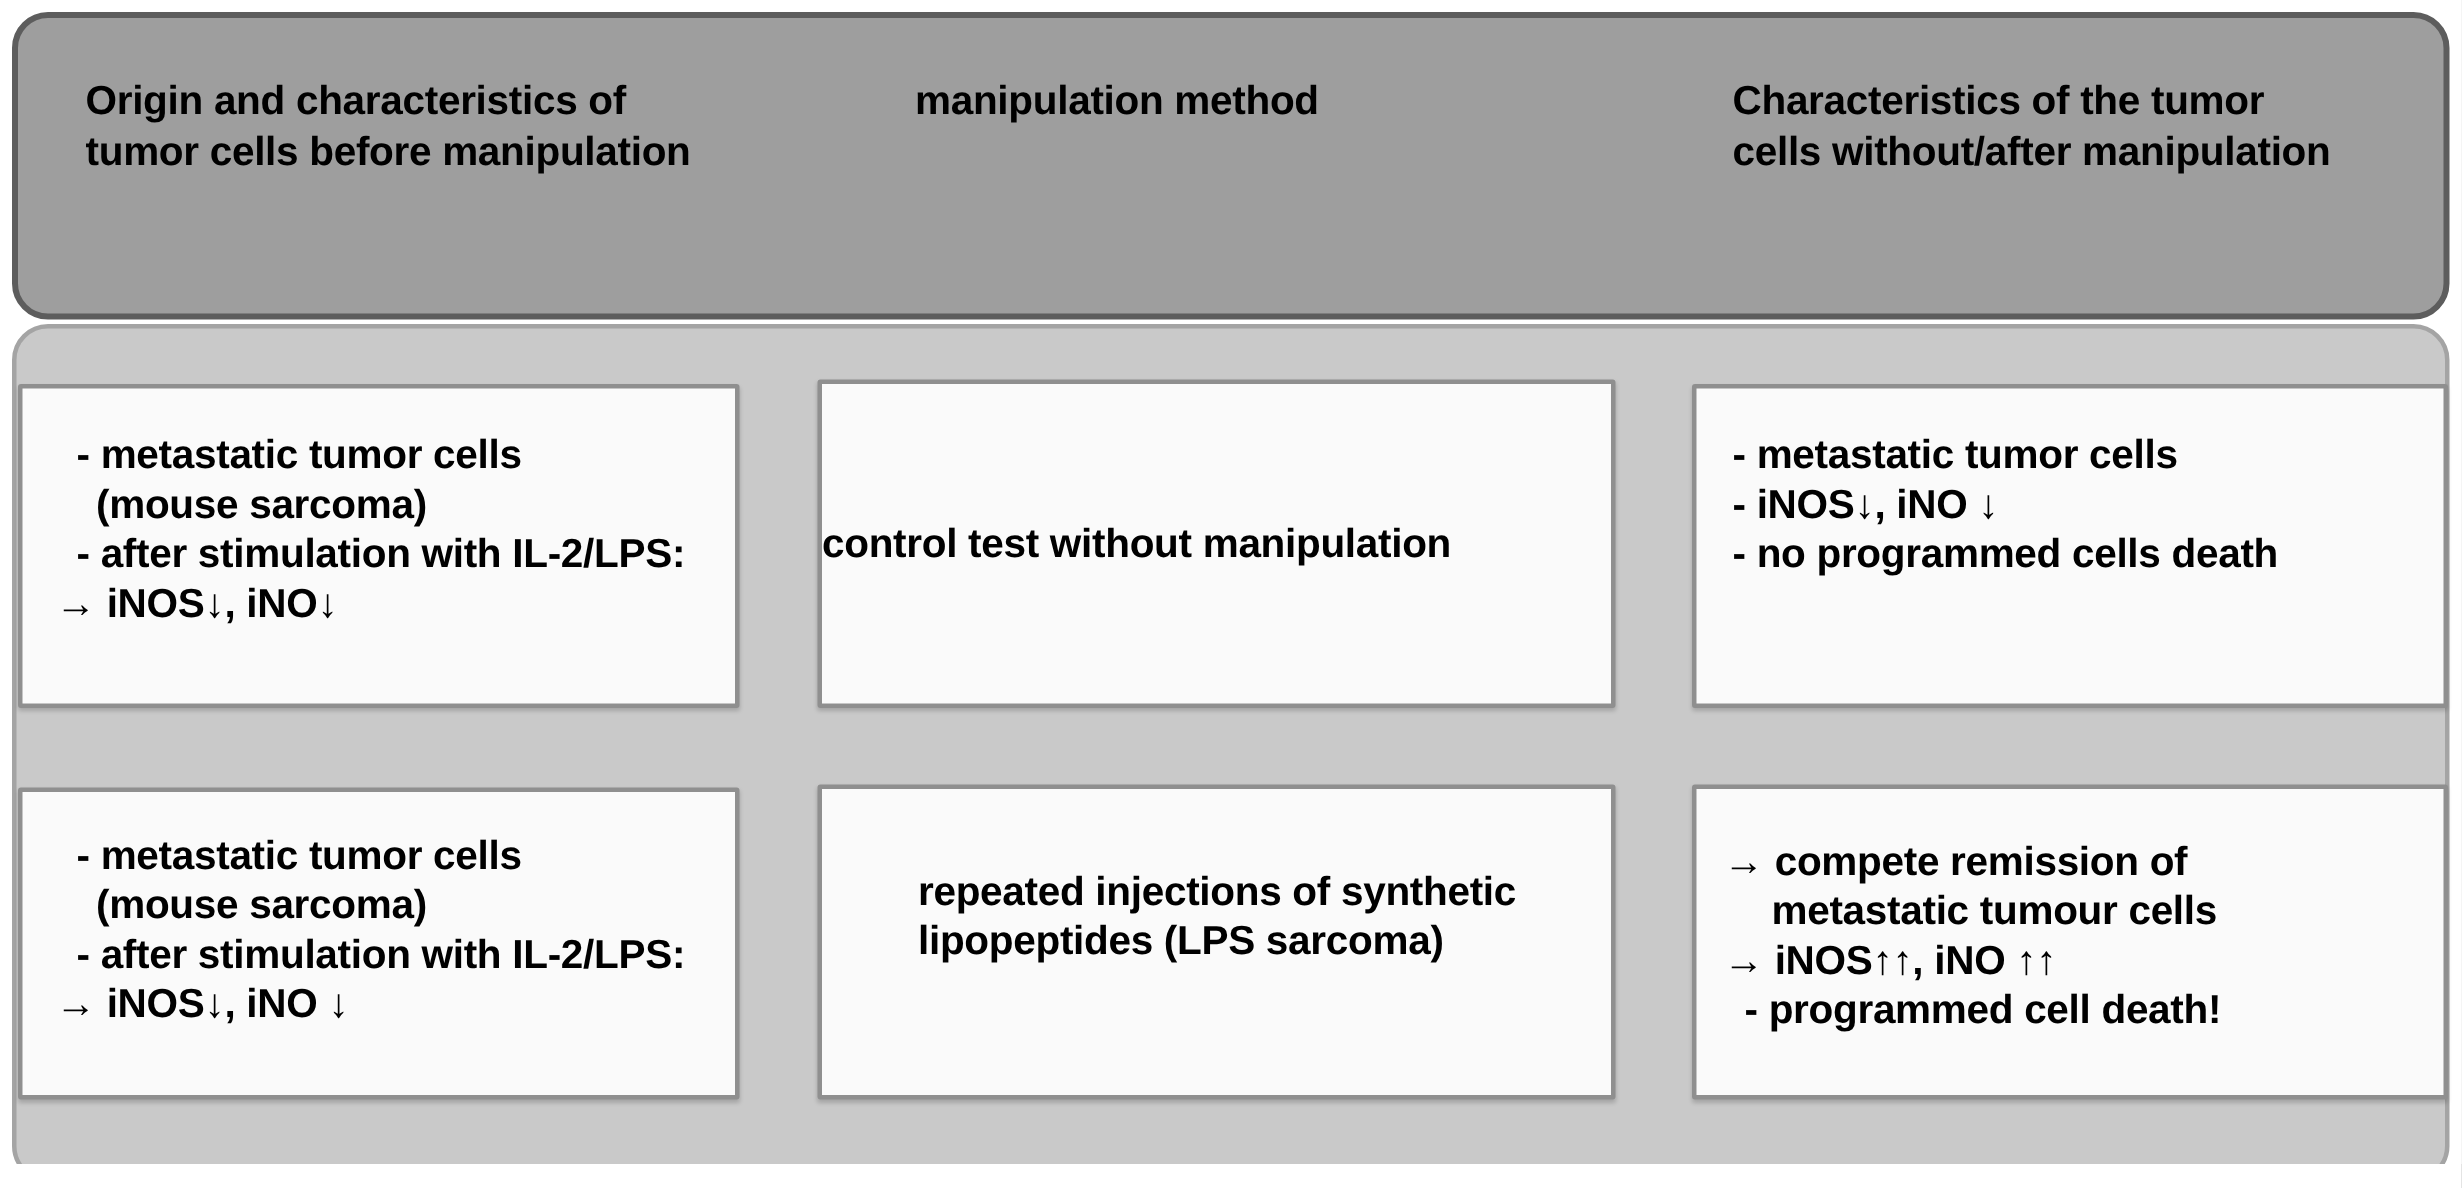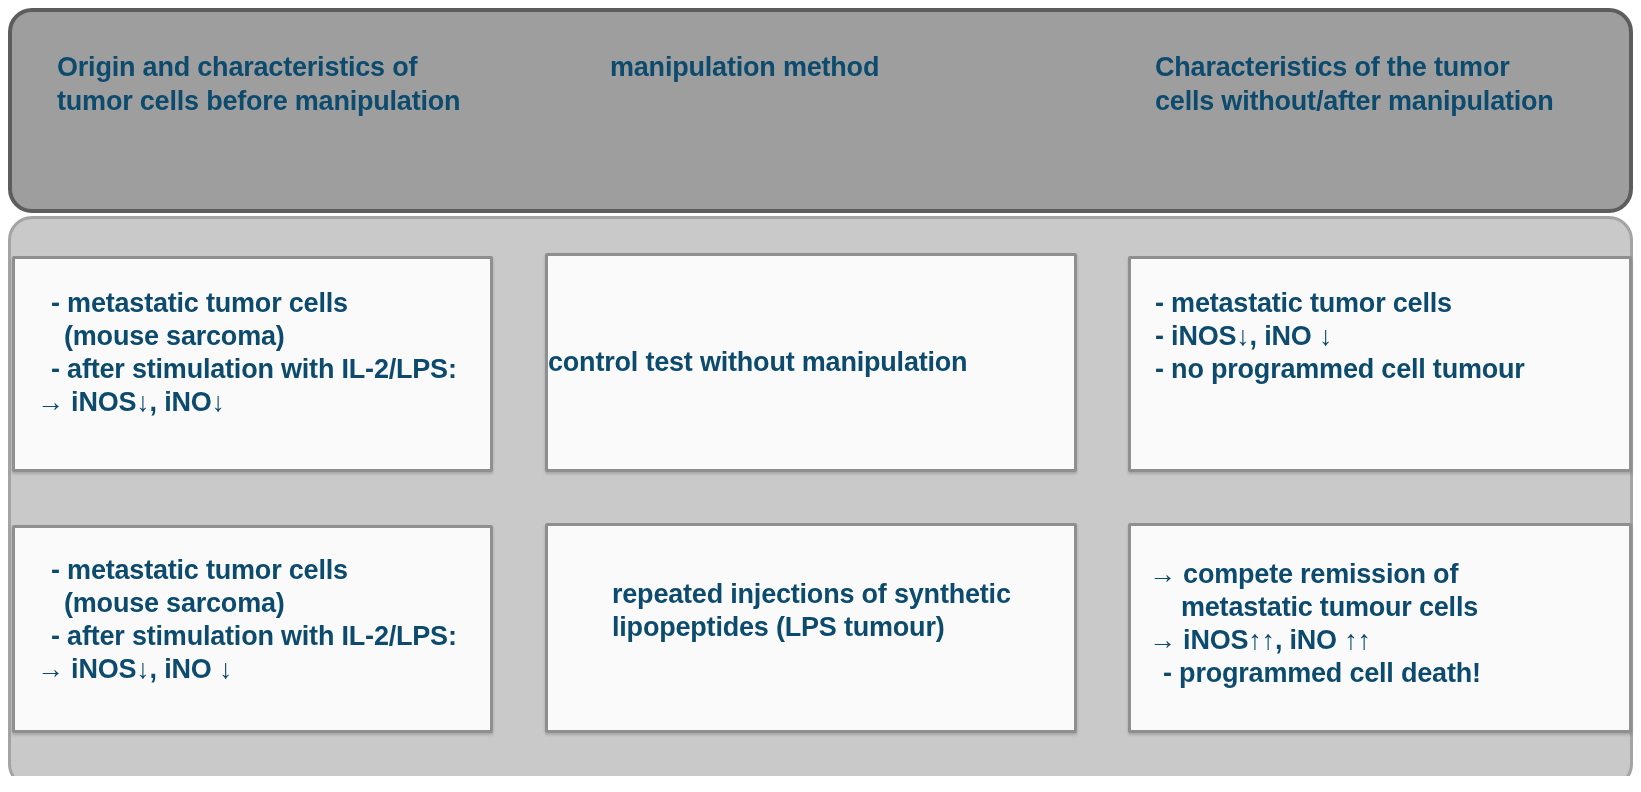--- a/index.html
+++ b/index.html
@@ -1,18 +1,18 @@
 <!DOCTYPE html>
 <html><head>
 <meta charset="utf-8">
 <style>
   html,body{margin:0;padding:0;background:#ffffff;}
   .fig{
     position:relative;width:1641px;height:776px;background:#ffffff;overflow:hidden;
-    font-family:"Liberation Sans","DejaVu Sans",sans-serif;font-weight:700;color:#0c4a6e;
+    font-family:"Liberation Sans","DejaVu Sans",sans-serif;font-weight:700;color:#000000;
   }
   .band{position:absolute;box-sizing:border-box;}
   .hdr{
     left:8px;top:8px;width:1625px;height:205px;
     background:#9e9e9e;border:4px solid #5d5d5d;border-radius:24px;
   }
   .bdy{
     left:8px;top:216px;width:1625px;height:572px;
     background:#c9c9c9;border:3px solid #a4a4a4;border-radius:24px;
   }
@@ -67,33 +67,33 @@
     <div class="ln arrow">→ iNOS↓, iNO↓</div>
   </div>
 
   <div class="box r1c2">
     <div class="ln">control test without manipulation</div>
   </div>
 
   <div class="box r1c3">
     <div class="ln">- metastatic tumor cells</div>
     <div class="ln">- iNOS↓, iNO ↓</div>
-    <div class="ln">- no programmed cell tumour</div>
+    <div class="ln">- no programmed cells death</div>
   </div>
 
   <div class="box r2c1">
     <div class="ln">- metastatic tumor cells</div>
     <div class="ln indent">(mouse sarcoma)</div>
     <div class="ln">- after stimulation with IL-2/LPS:</div>
     <div class="ln arrow">→ iNOS↓, iNO ↓</div>
   </div>
 
   <div class="box r2c2">
     <div class="ln">repeated injections of synthetic</div>
-    <div class="ln">lipopeptides (LPS tumour)</div>
+    <div class="ln">lipopeptides (LPS sarcoma)</div>
   </div>
 
   <div class="box r2c3">
     <div class="ln arrow2">→ compete remission of</div>
     <div class="ln">metastatic tumour cells</div>
     <div class="ln arrow2">→ iNOS↑↑, iNO ↑↑</div>
     <div class="ln dash2">- programmed cell death!</div>
   </div>
 
 </div>

